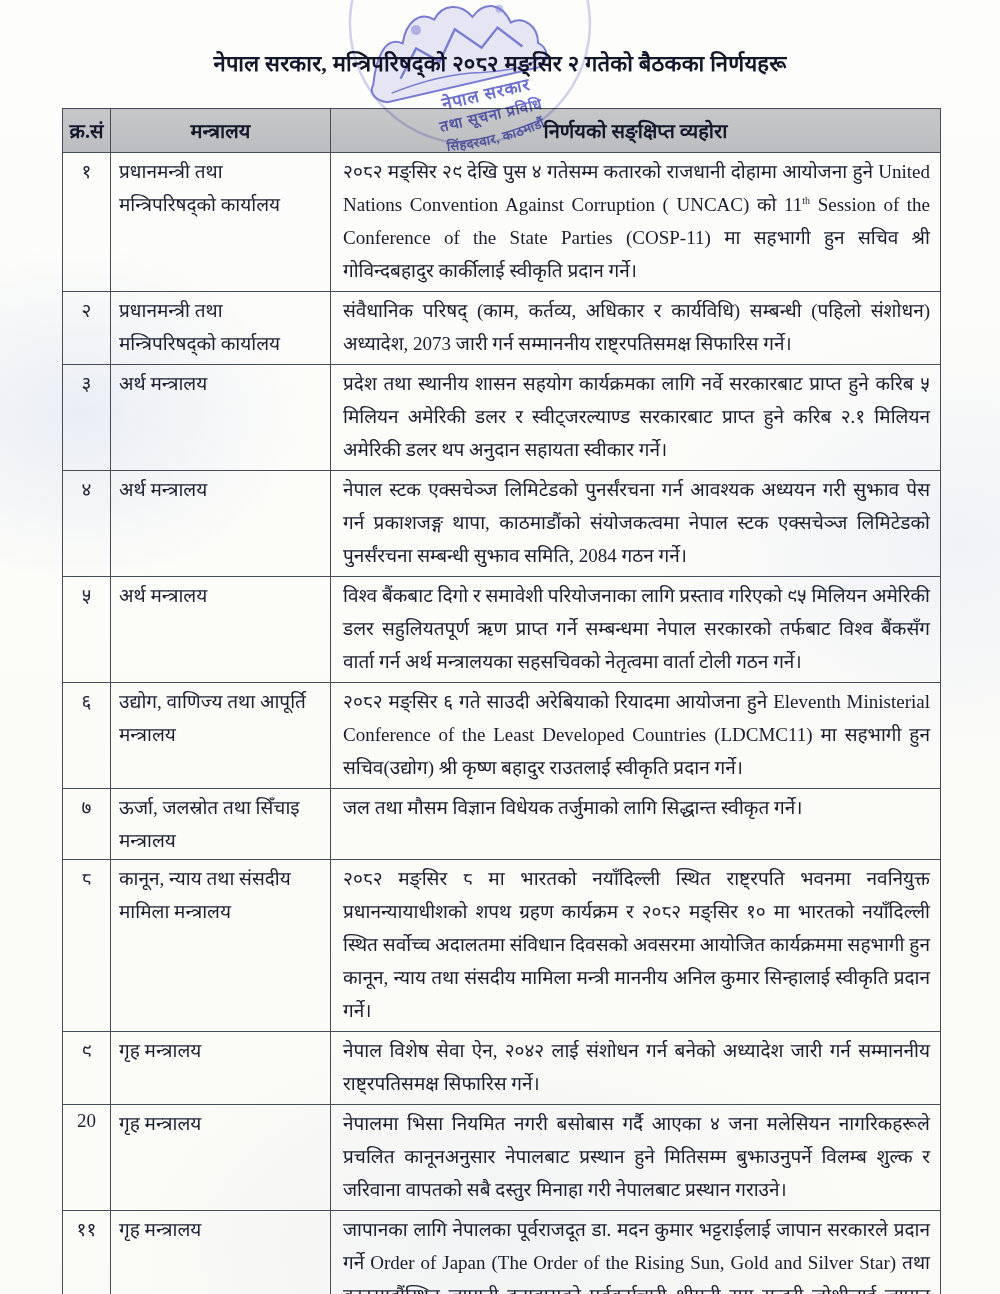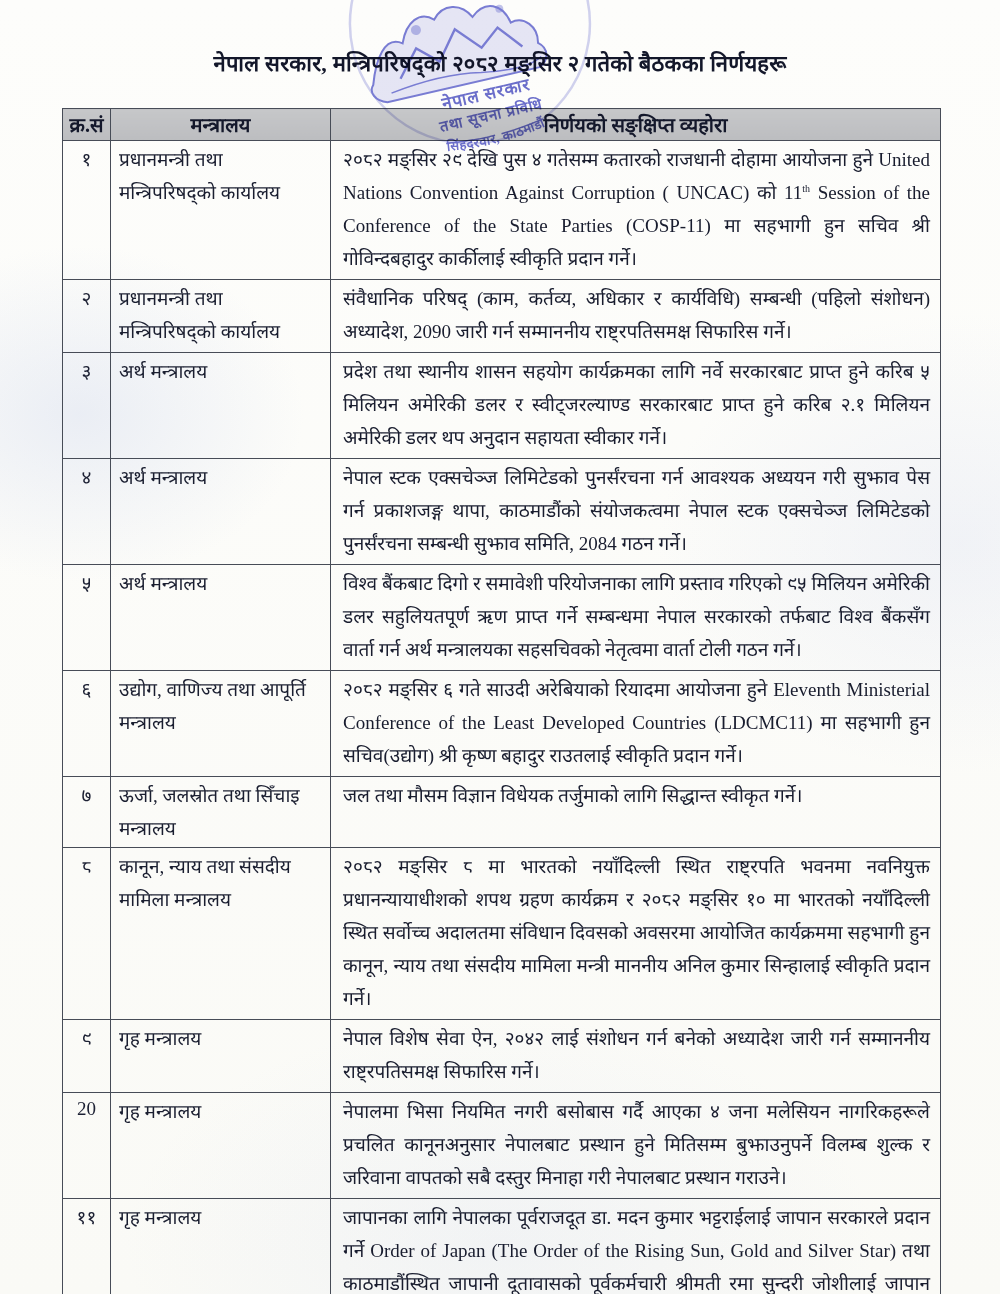--- a/index.html
+++ b/index.html
@@ -52,21 +52,21 @@
   table.decisions col.c-sn { width: 48px; }
   table.decisions col.c-min { width: 220px; }
   table.decisions col.c-dec { width: 610px; }
 
   table.decisions th, table.decisions td {
     border: 1.6px solid #474c57;
     vertical-align: top;
     box-sizing: border-box;
   }
   table.decisions thead th {
-    height: 32px;
+    height: 44px;
     background: linear-gradient(#c6c7c9, #bcbdc0);
     font-size: 20px;
     font-weight: bold;
     color: #14182b;
     text-align: center;
     vertical-align: middle;
     padding: 1px 2px;
   }
   td.sn {
     text-align: center;
@@ -150,21 +150,21 @@
     </thead>
     <tbody>
       <tr class="r1">
         <td class="sn">१</td>
         <td class="ministry">प्रधानमन्त्री तथा मन्त्रिपरिषद्को कार्यालय</td>
         <td class="decision"><span>२०८२ मङ्सिर २९ देखि पुस ४ गतेसम्म कतारको राजधानी दोहामा आयोजना हुने United Nations Convention Against Corruption ( UNCAC) को 11</span><sup>th</sup><span> Session of the Conference of the State Parties (COSP-11) मा सहभागी हुन सचिव श्री गोविन्दबहादुर कार्कीलाई स्वीकृति प्रदान गर्ने।</span></td>
       </tr>
       <tr class="r2">
         <td class="sn">२</td>
         <td class="ministry">प्रधानमन्त्री तथा मन्त्रिपरिषद्को कार्यालय</td>
-        <td class="decision">संवैधानिक परिषद् (काम, कर्तव्य, अधिकार र कार्यविधि) सम्बन्धी (पहिलो संशोधन) अध्यादेश, 2090 जारी गर्न सम्माननीय राष्ट्रपतिसमक्ष सिफारिस गर्ने।</td>
+        <td class="decision">संवैधानिक परिषद् (काम, कर्तव्य, अधिकार र कार्यविधि) सम्बन्धी (पहिलो संशोधन) अध्यादेश, 2073 जारी गर्न सम्माननीय राष्ट्रपतिसमक्ष सिफारिस गर्ने।</td>
       </tr>
       <tr class="r3">
         <td class="sn">३</td>
         <td class="ministry">अर्थ मन्त्रालय</td>
         <td class="decision">प्रदेश तथा स्थानीय शासन सहयोग कार्यक्रमका लागि नर्वे सरकारबाट प्राप्त हुने करिब ५ मिलियन अमेरिकी डलर र स्वीट्जरल्याण्ड सरकारबाट प्राप्त हुने करिब २.१ मिलियन अमेरिकी डलर थप अनुदान सहायता स्वीकार गर्ने।</td>
       </tr>
       <tr class="r4">
         <td class="sn">४</td>
         <td class="ministry">अर्थ मन्त्रालय</td>
         <td class="decision">नेपाल स्टक एक्सचेञ्ज लिमिटेडको पुनर्संरचना गर्न आवश्यक अध्ययन गरी सुझाव पेस गर्न प्रकाशजङ्ग थापा, काठमाडौंको संयोजकत्वमा नेपाल स्टक एक्सचेञ्ज लिमिटेडको पुनर्संरचना सम्बन्धी सुझाव समिति, 2084 गठन गर्ने।</td>

